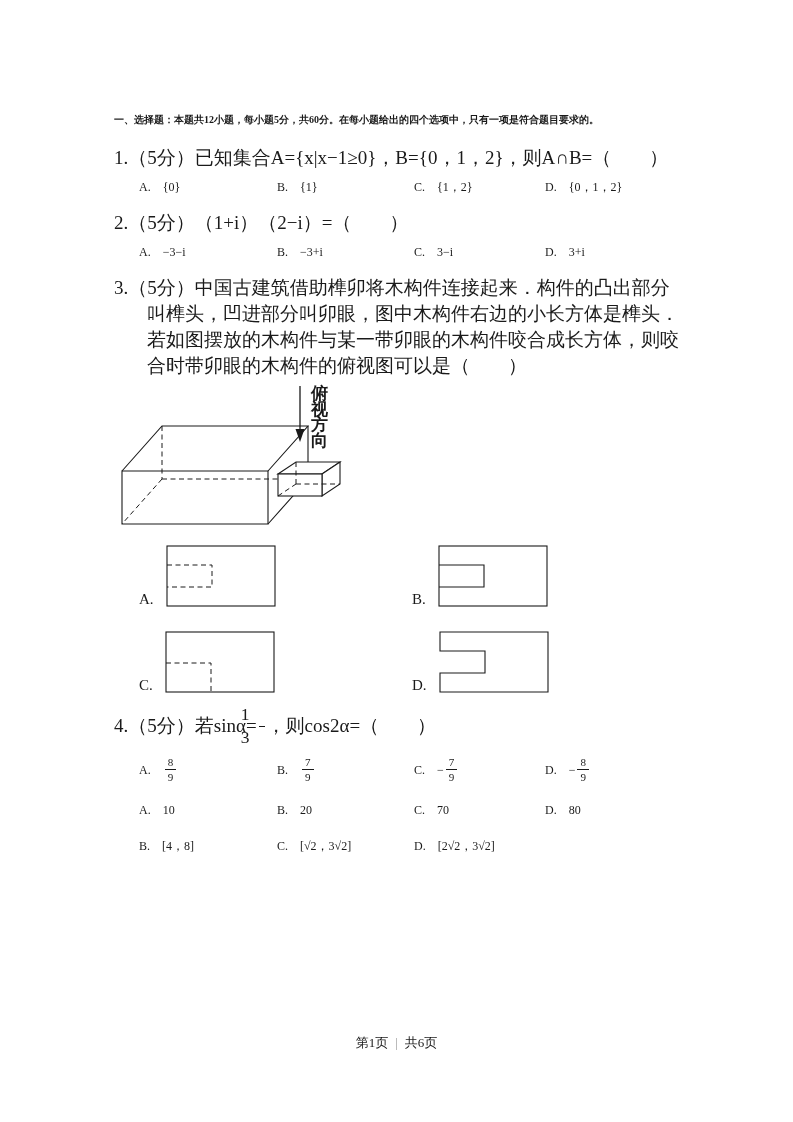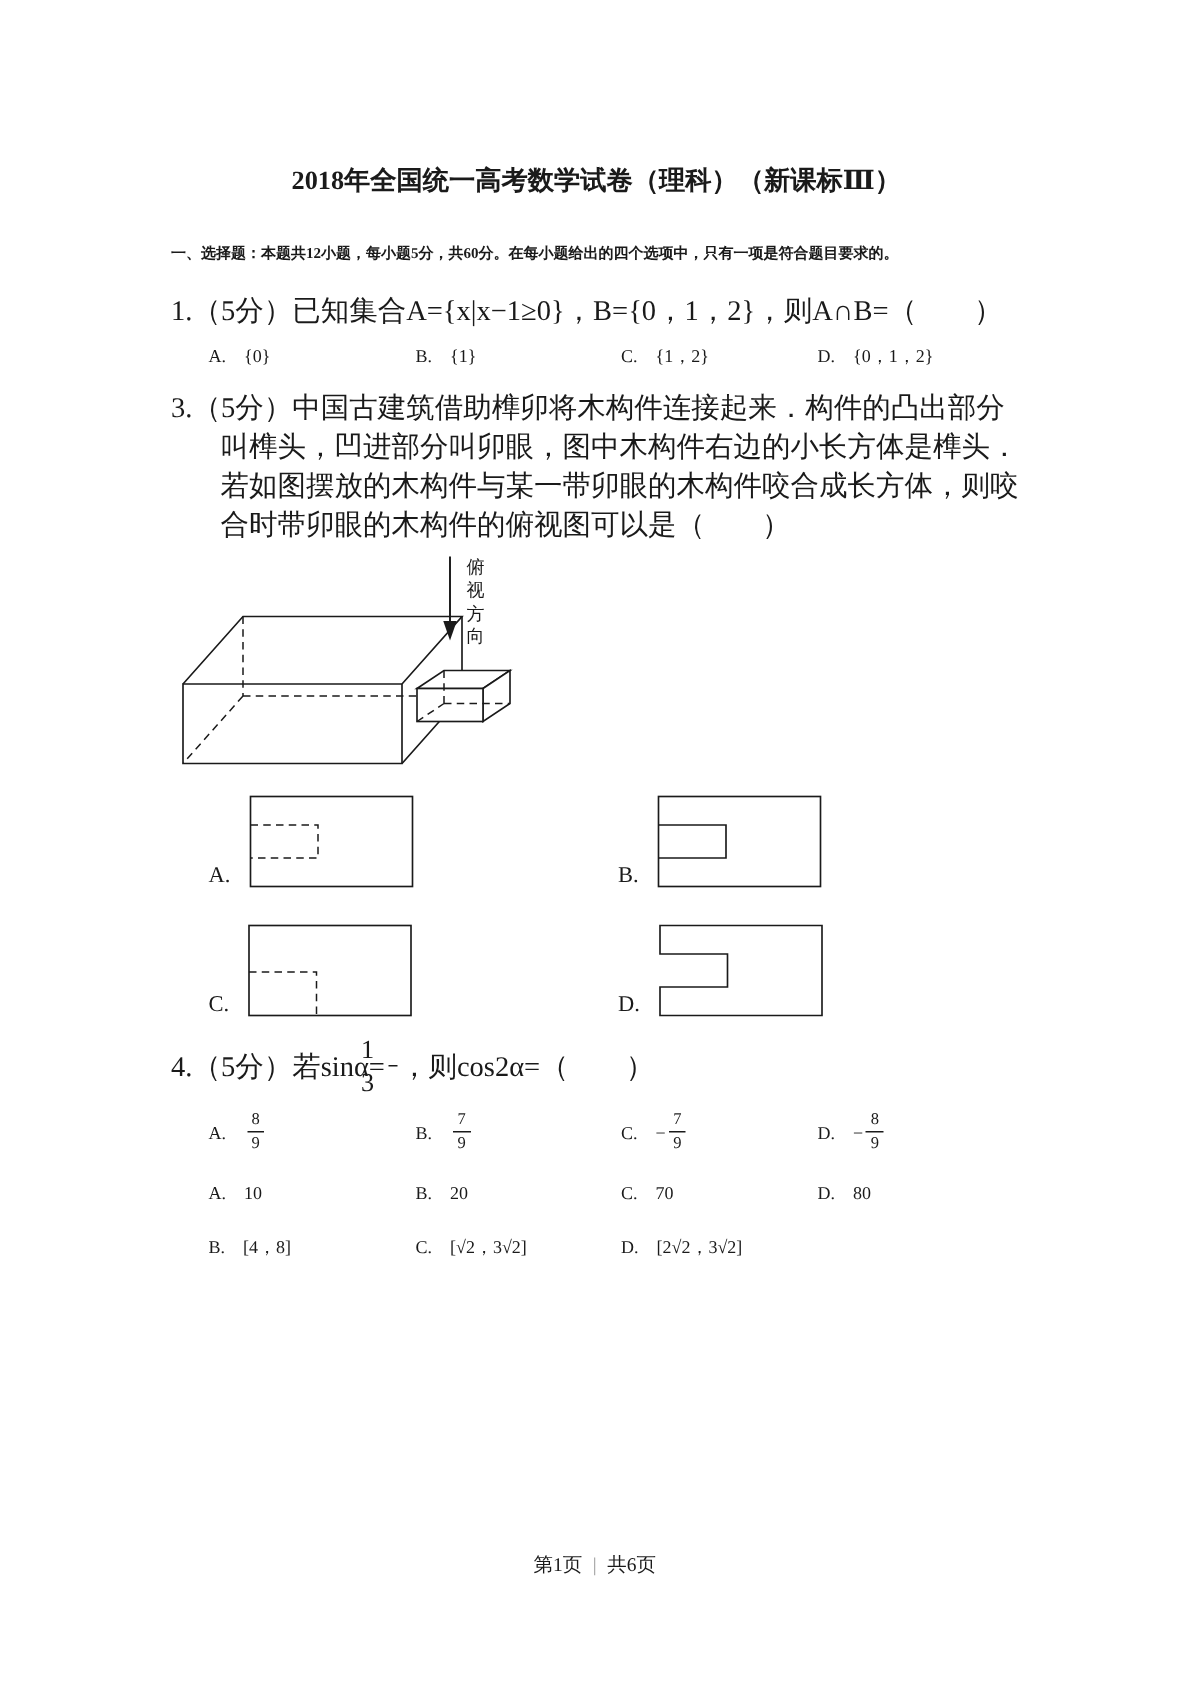--- a/index.html
+++ b/index.html
@@ -15,50 +15,58 @@
   .opts.tall{margin-top:8px;margin-bottom:12px;}
   .opt{white-space:nowrap;}
   .opt-label{margin-right:12px;}
   .frac{display:inline-flex;flex-direction:column;text-align:center;vertical-align:middle;
         line-height:1.12;font-size:0.92em;margin:0 2px;position:relative;top:-2px;}
   .fnum{border-bottom:1.2px solid #1a1a1a;padding:0 3px 1px;}
   .fden{padding-top:1px;}
   .fig3d{position:relative;height:152px;margin:6px 0 4px 6px;}
   .fig3d .boxsvg{position:absolute;left:0;top:34px;}
   .arrow{position:absolute;left:172px;top:0;}
-  .view-label{position:absolute;left:191px;top:1px;width:16px;font-size:12px;
-              line-height:15.5px;word-break:break-all;}
+  .view-label{position:absolute;left:191px;top:1px;width:16px;font-size:17px;
+              line-height:15.5px;word-break:break-all;font-weight:bold;}
   .fig-opts{display:grid;grid-template-columns:273px auto;row-gap:24px;margin:8px 0 14px 25px;}
   .fig-cell{display:flex;align-items:flex-end;gap:12px;font-size:15px;}
   .fig-label{line-height:15px;}
   svg .s{fill:none;stroke:#1a1a1a;stroke-width:1.1;}
   svg .sf{fill:#ffffff;stroke:#1a1a1a;stroke-width:1.1;}
   svg .d{fill:none;stroke:#1a1a1a;stroke-width:1;stroke-dasharray:5 3.5;}
   .footer{position:absolute;top:1034px;left:0;width:100%;text-align:center;font-size:13px;}
   .footer .sep{margin:0 7px;color:#999;}
 </style>
 </head>
 <body>
 
 <div class="page">
 
-  <h1 class="title">2018年全国统一高考数学试卷（理科）（新课标Ⅲ）</h1>
 
   <p class="heading">一、选择题：本题共12小题，每小题5分，共60分。在每小题给出的四个选项中，只有一项是符合题目要求的。</p>
 
   <div class="q">
     <div class="qtext">1.（5分）已知集合A={x|x−1≥0}，B={0，1，2}，则A∩B=（　　）</div>
     <div class="opts">
       <span class="opt"><span class="opt-label">A.</span><span>{0}</span></span>
       <span class="opt"><span class="opt-label">B.</span><span>{1}</span></span>
       <span class="opt"><span class="opt-label">C.</span><span>{1，2}</span></span>
       <span class="opt"><span class="opt-label">D.</span><span>{0，1，2}</span></span>
     </div>
   </div>
 
+  <div class="q">
+    <div class="qtext">2.（5分）（1+i）（2−i）=（　　）</div>
+    <div class="opts">
+      <span class="opt"><span class="opt-label">A.</span><span>−3−i</span></span>
+      <span class="opt"><span class="opt-label">B.</span><span>−3+i</span></span>
+      <span class="opt"><span class="opt-label">C.</span><span>3−i</span></span>
+      <span class="opt"><span class="opt-label">D.</span><span>3+i</span></span>
+    </div>
+  </div>
 
   <div class="q">
     <div class="qtext">3.（5分）中国古建筑借助榫卯将木构件连接起来．构件的凸出部分叫榫头，凹进部分叫卯眼，图中木构件右边的小长方体是榫头．若如图摆放的木构件与某一带卯眼的木构件咬合成长方体，则咬合时带卯眼的木构件的俯视图可以是（　　）</div>
 
     <div class="fig3d">
       <svg class="boxsvg" width="228" height="110" viewBox="0 0 228 110">
 
         <path class="s" d="M2,52 H148 V105 H2 Z"></path>
         <path class="s" d="M2,52 L42,7 H188 L148,52"></path>
         <path class="s" d="M188,7 V60 L148,105"></path>

